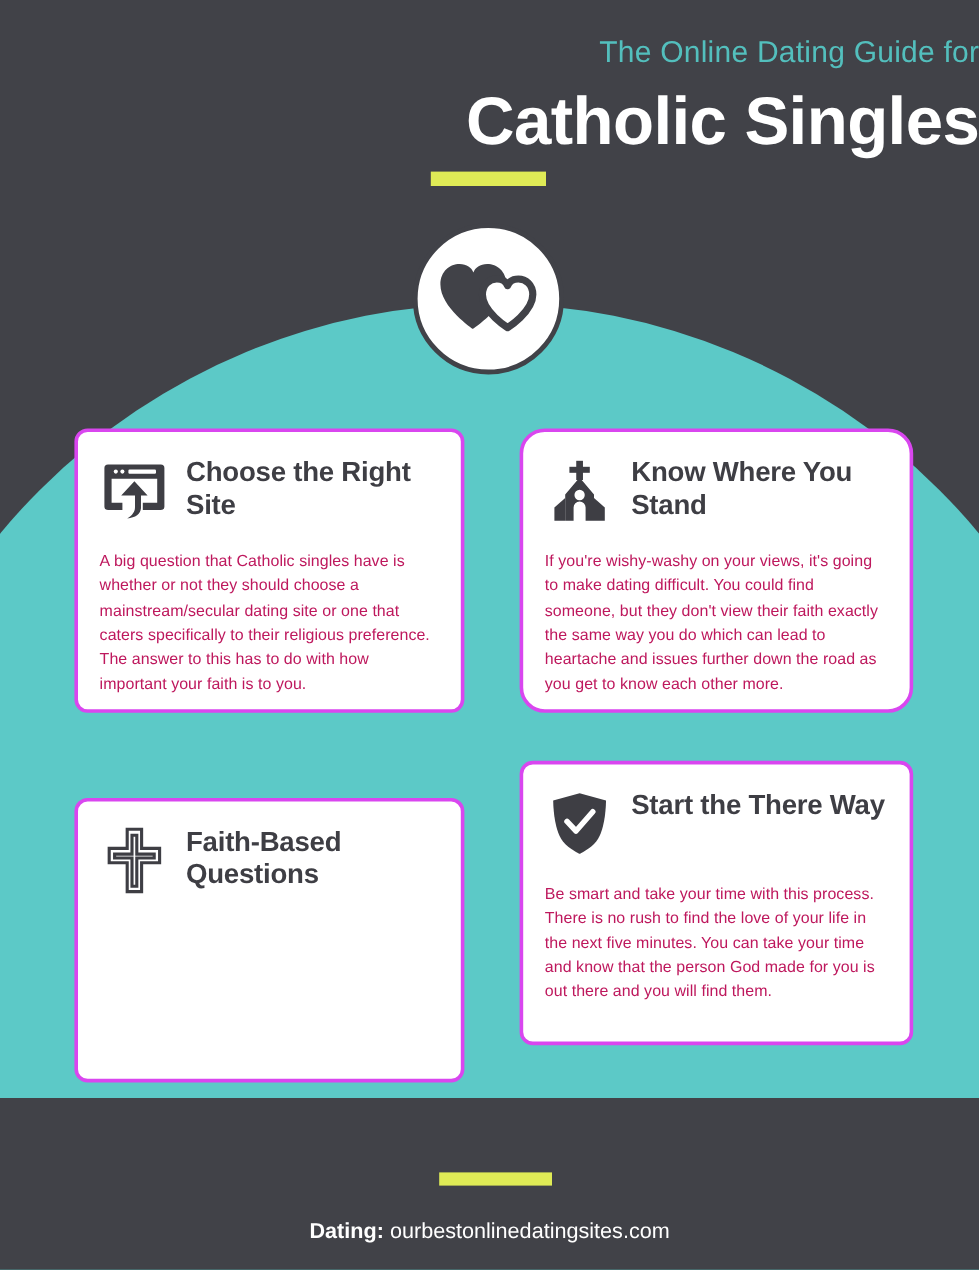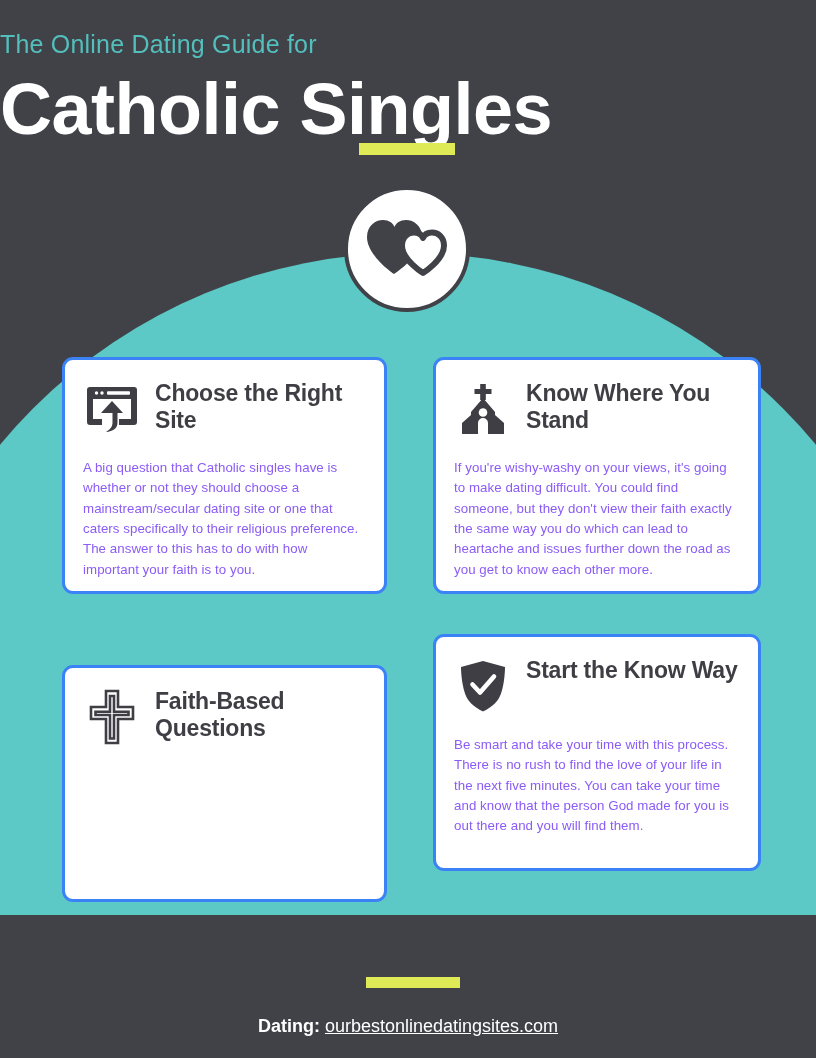--- a/index.html
+++ b/index.html
@@ -17,35 +17,35 @@
     background: #414248;
     overflow: hidden;
   }
 
   
   .header {
     position: absolute;
     top: 0; left: 0;
     width: 816px;
     height: 175px;
-    text-align: left;
+    text-align: right;
     z-index: 6;
   }
   .subtitle {
     position: absolute;
     top: 30px; left: 0; width: 816px;
     font-size: 25px;
     font-weight: 400;
     color: #53BFBD;
     letter-spacing: 0.2px;
   }
   .maintitle {
     position: absolute;
     top: 68px; left: 0; width: 816px;
-    font-size: 72px;
+    font-size: 56px;
     font-weight: 700;
     color: #FFFFFF;
     letter-spacing: -0.5px;
   }
   .accent-bar-top {
     position: absolute;
     top: 143px; left: 359px;
     width: 96px; height: 12px;
     background: #DFEB56;
   }
@@ -87,27 +87,27 @@
     z-index: 5;
     display: flex;
     align-items: center;
     justify-content: center;
   }
 
   
   .card {
     position: absolute;
     background: #FFFFFF;
-    border: 3px solid #3b82f6;
+    border: 3px solid #d946ef;
     border-radius: 11px;
     z-index: 4;
     padding: 18px 18px 16px 18px;
   }
   .card-1 { left: 62px;  top: 357px; width: 325px; height: 237px; }
-  .card-2 { left: 433px; top: 357px; width: 328px; height: 237px; }
+  .card-2 { left: 433px; top: 357px; width: 328px; height: 237px; border-radius: 21px; }
   .card-3 { left: 62px;  top: 665px; width: 325px; height: 237px; }
   .card-4 { left: 433px; top: 634px; width: 328px; height: 237px; }
 
   .card-head {
     display: flex;
     align-items: flex-start;
     gap: 14px;
     min-height: 66px;
   }
   .card-icon {
@@ -122,42 +122,42 @@
     font-weight: 700;
     color: #3E3E44;
     line-height: 1.18;
     letter-spacing: -0.2px;
     padding-top: 2px;
   }
   .card-body {
     margin-top: 14px;
     font-size: 13.3px;
     line-height: 1.53;
-    color: #8b5cf6;
+    color: #be185d;
     letter-spacing: 0.05px;
   }
 
   
   .accent-bar-bottom {
     position: absolute;
     top: 977px; left: 366px;
     width: 94px; height: 11px;
     background: #DFEB56;
     z-index: 6;
   }
   .source {
     position: absolute;
     top: 1016px; left: 0; width: 816px;
     text-align: center;
     font-size: 18px;
     color: #FFFFFF;
     z-index: 6;
   }
   .source b { font-weight: 700; }
-  .source span.url { font-weight: 400; text-decoration: underline; }
+  .source span.url { font-weight: 400; }
 </style>
 </head>
 <body>
 
 <div class="page">
 
   <div class="teal-base"></div>
   <div class="dome"></div>
   <div class="dark-bottom"></div>
 
@@ -223,21 +223,21 @@
   </div>
 
   <div class="card card-4">
     <div class="card-head">
       <div class="card-icon">
         <svg width="48" height="54" viewBox="0 0 48 54">
           <path d="M24 2 L46 8 C46 8 46 32 38 42 C32.5 48.8 24 52.5 24 52.5 C24 52.5 15.5 48.8 10 42 C2 32 2 8 2 8 Z" fill="#3E3E44"></path>
           <path d="M13.5 25.5 L21 33.5 L35 17.5" fill="none" stroke="#FFFFFF" stroke-width="4.6" stroke-linecap="round" stroke-linejoin="round"></path>
         </svg>
       </div>
-      <div class="card-title">Start the Know Way</div>
+      <div class="card-title">Start the There Way</div>
     </div>
     <div class="card-body">Be smart and take your time with this process. There is no rush to find the love of your life in the next five minutes. You can take your time and know that the person God made for you is out there and you will find them.</div>
   </div>
 
   <div class="accent-bar-bottom"></div>
   <div class="source">
     <b>Dating:</b>
     <span class="url">ourbestonlinedatingsites.com</span>
   </div>
 

